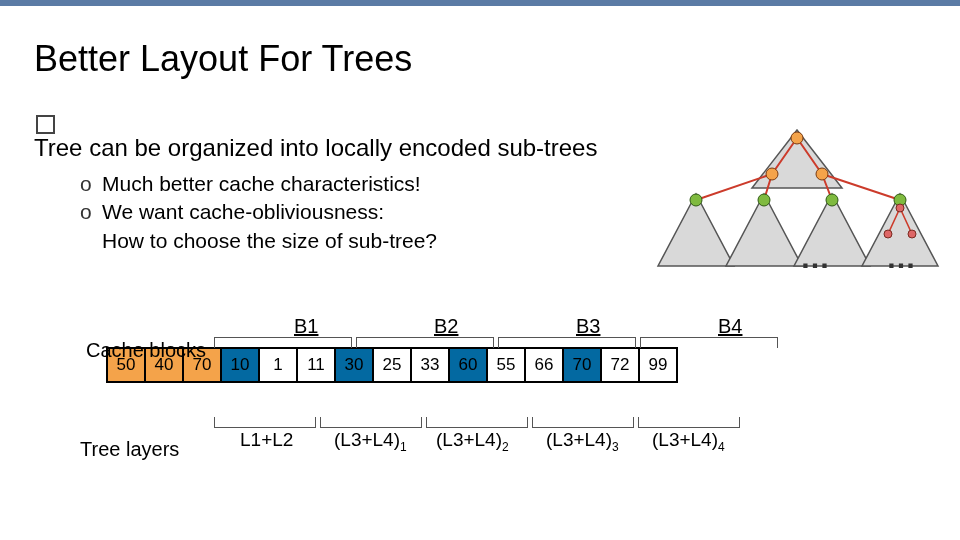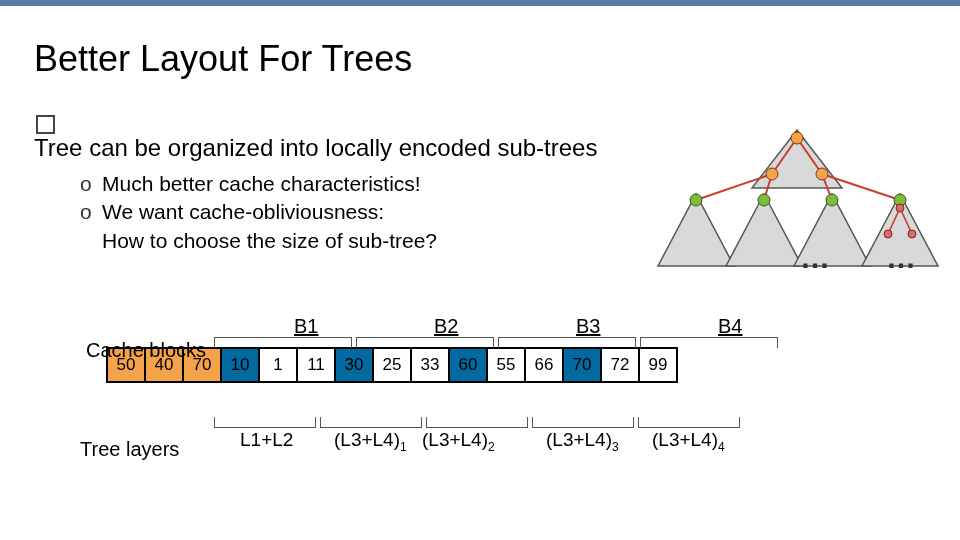--- a/index.html
+++ b/index.html
@@ -128,19 +128,19 @@
     <div class="layer-labels">
 
       <span class="bracket-bot" style="left:180px;width:100px;top:34px;"></span>
       <span class="bracket-bot" style="left:286px;width:100px;top:34px;"></span>
       <span class="bracket-bot" style="left:392px;width:100px;top:34px;"></span>
       <span class="bracket-bot" style="left:498px;width:100px;top:34px;"></span>
       <span class="bracket-bot" style="left:604px;width:100px;top:34px;"></span>
 
       <span class="lyr" style="left:206px;">L1+L2</span>
       <span class="lyr" style="left:300px;"><span>(L3+L4)</span><span class="sub-s">1</span></span>
-      <span class="lyr" style="left:388px;"><span>(L3+L4)</span><span class="sub-s">2</span></span>
+      <span class="lyr" style="left:402px;"><span>(L3+L4)</span><span class="sub-s">2</span></span>
       <span class="lyr" style="left:512px;"><span>(L3+L4)</span><span class="sub-s">3</span></span>
       <span class="lyr" style="left:618px;"><span>(L3+L4)</span><span class="sub-s">4</span></span>
     </div>
   </div>
 
 </div>
 
 </body></html>

